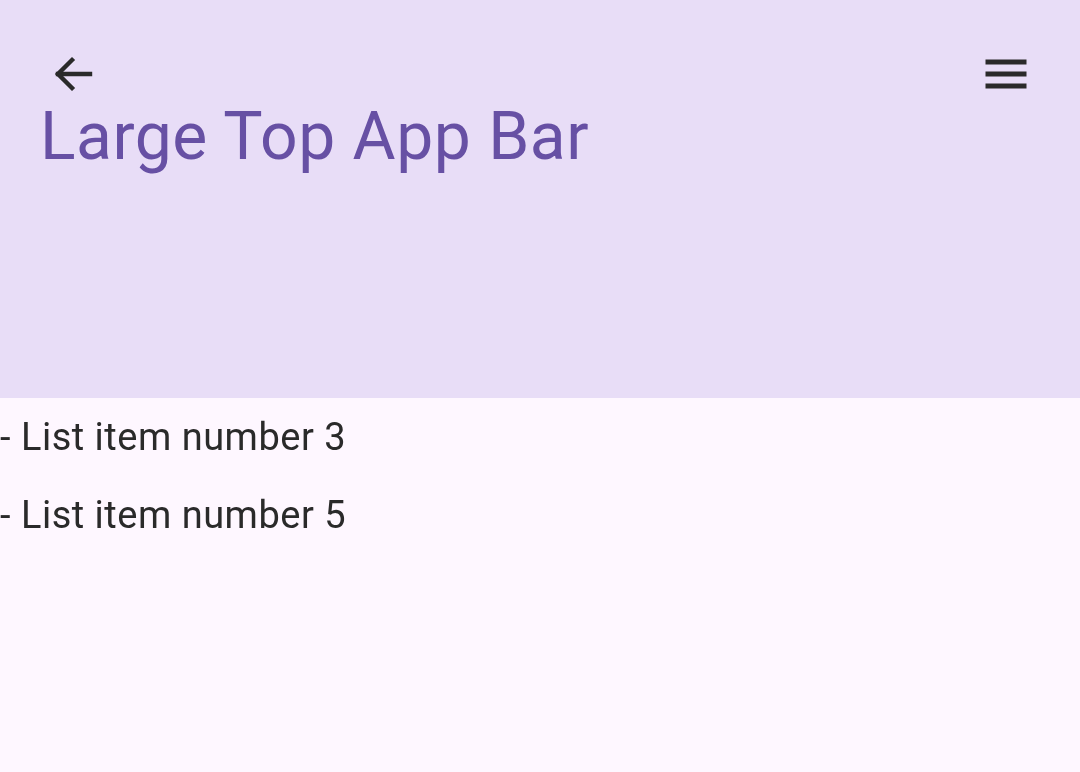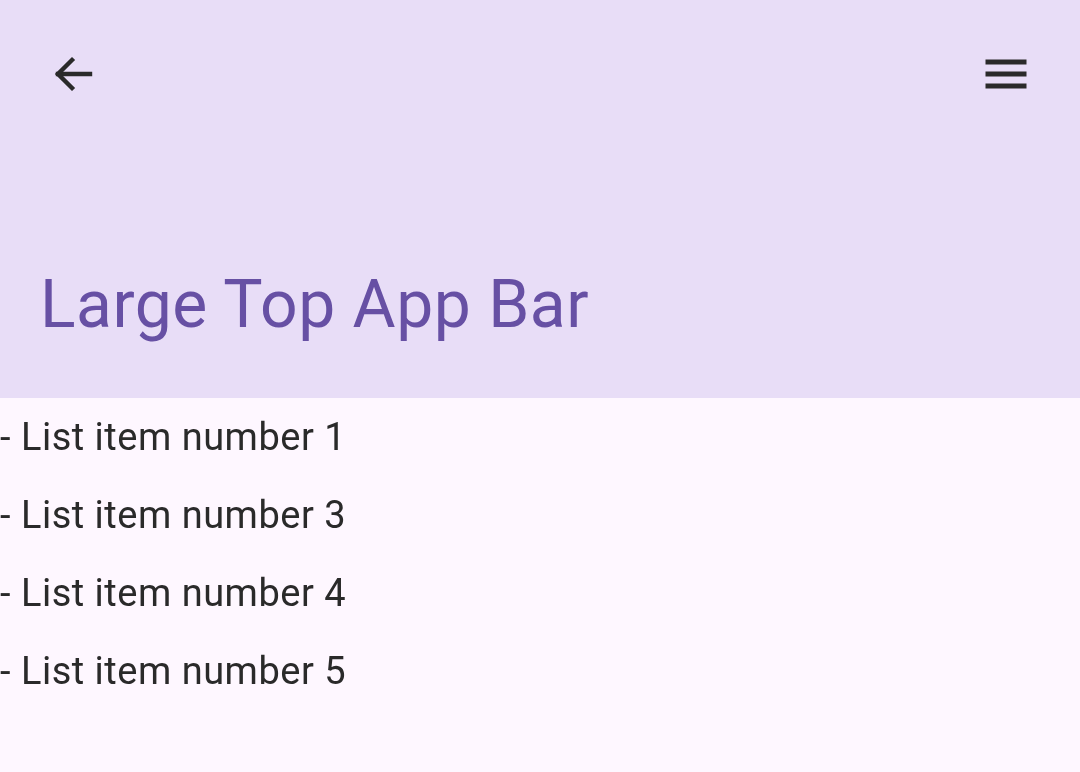--- a/index.html
+++ b/index.html
@@ -34,21 +34,21 @@
       justify-content: center;
       cursor: pointer;
     }
     .icon-button svg {
       width: 48px;
       height: 48px;
     }
     .title-section {
       flex: 1;
       display: flex;
-      align-items: flex-end;
+      align-items: flex-start;
       padding: 0 40px 55px 40px;
     }
     .title {
       font-size: 66px;
       font-weight: 400;
       color: #6750A4;
       letter-spacing: 0.5px;
     }
     .content {
       background: #FEF7FF;
@@ -80,17 +80,15 @@
         <line x1="3" y1="18" x2="21" y2="18"></line>
       </svg>
     </div>
   </div>
   <div class="title-section">
     <h1 class="title">Large Top App Bar</h1>
   </div>
 </div>
 
 <div class="content">
-  <div class="list-item">- List item number 1</div>
   <div class="list-item">- List item number 3</div>
-  <div class="list-item">- List item number 4</div>
   <div class="list-item">- List item number 5</div>
 </div>
 
 </body></html>

